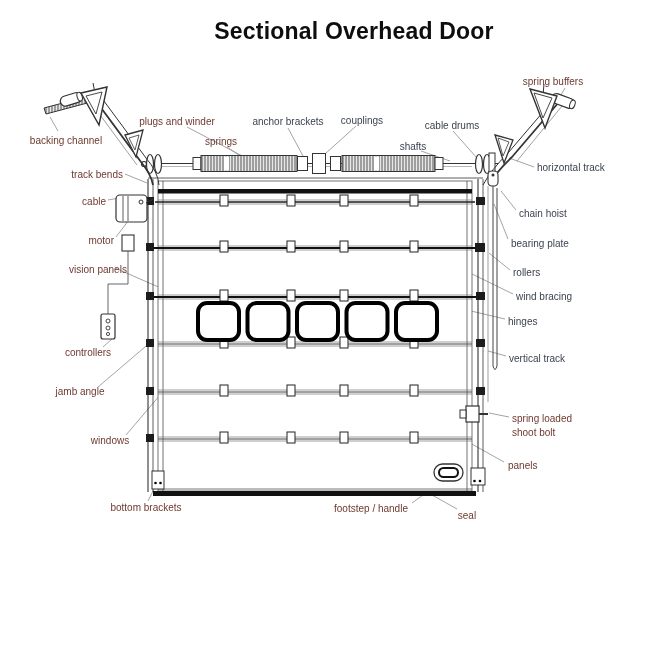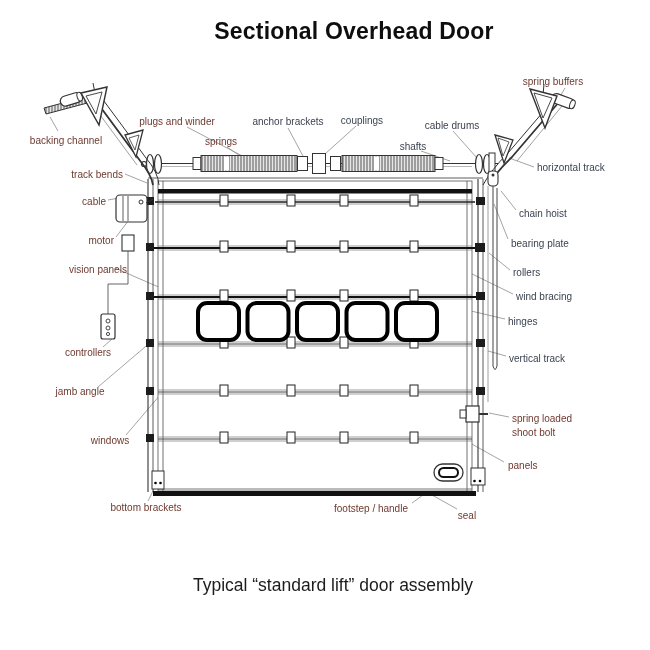--- a/index.html
+++ b/index.html
@@ -14,21 +14,20 @@
   .lbl-m{fill:#6e392f;}
   .lbl-n{fill:#3c4350;}
   .ldr{stroke:#9a9a9a;stroke-width:.9;}
   .ink{stroke:#333;fill:none;}
 </style>
 </head>
 <body>
 
 <div class="stage">
   <div class="title">Sectional Overhead Door</div>
-  <div class="caption">Typical “standard lift” door assembly</div>
 
   <svg width="650" height="650" viewBox="0 0 650 650">
     <defs>
       <pattern id="coil" width="3" height="18" patternUnits="userSpaceOnUse">
         <rect width="3" height="18" fill="#e7e7e7"></rect>
         <line x1="1" y1="0" x2="1" y2="18" stroke="#555" stroke-width="1"></line>
       </pattern>
     </defs>
 
     <g>

